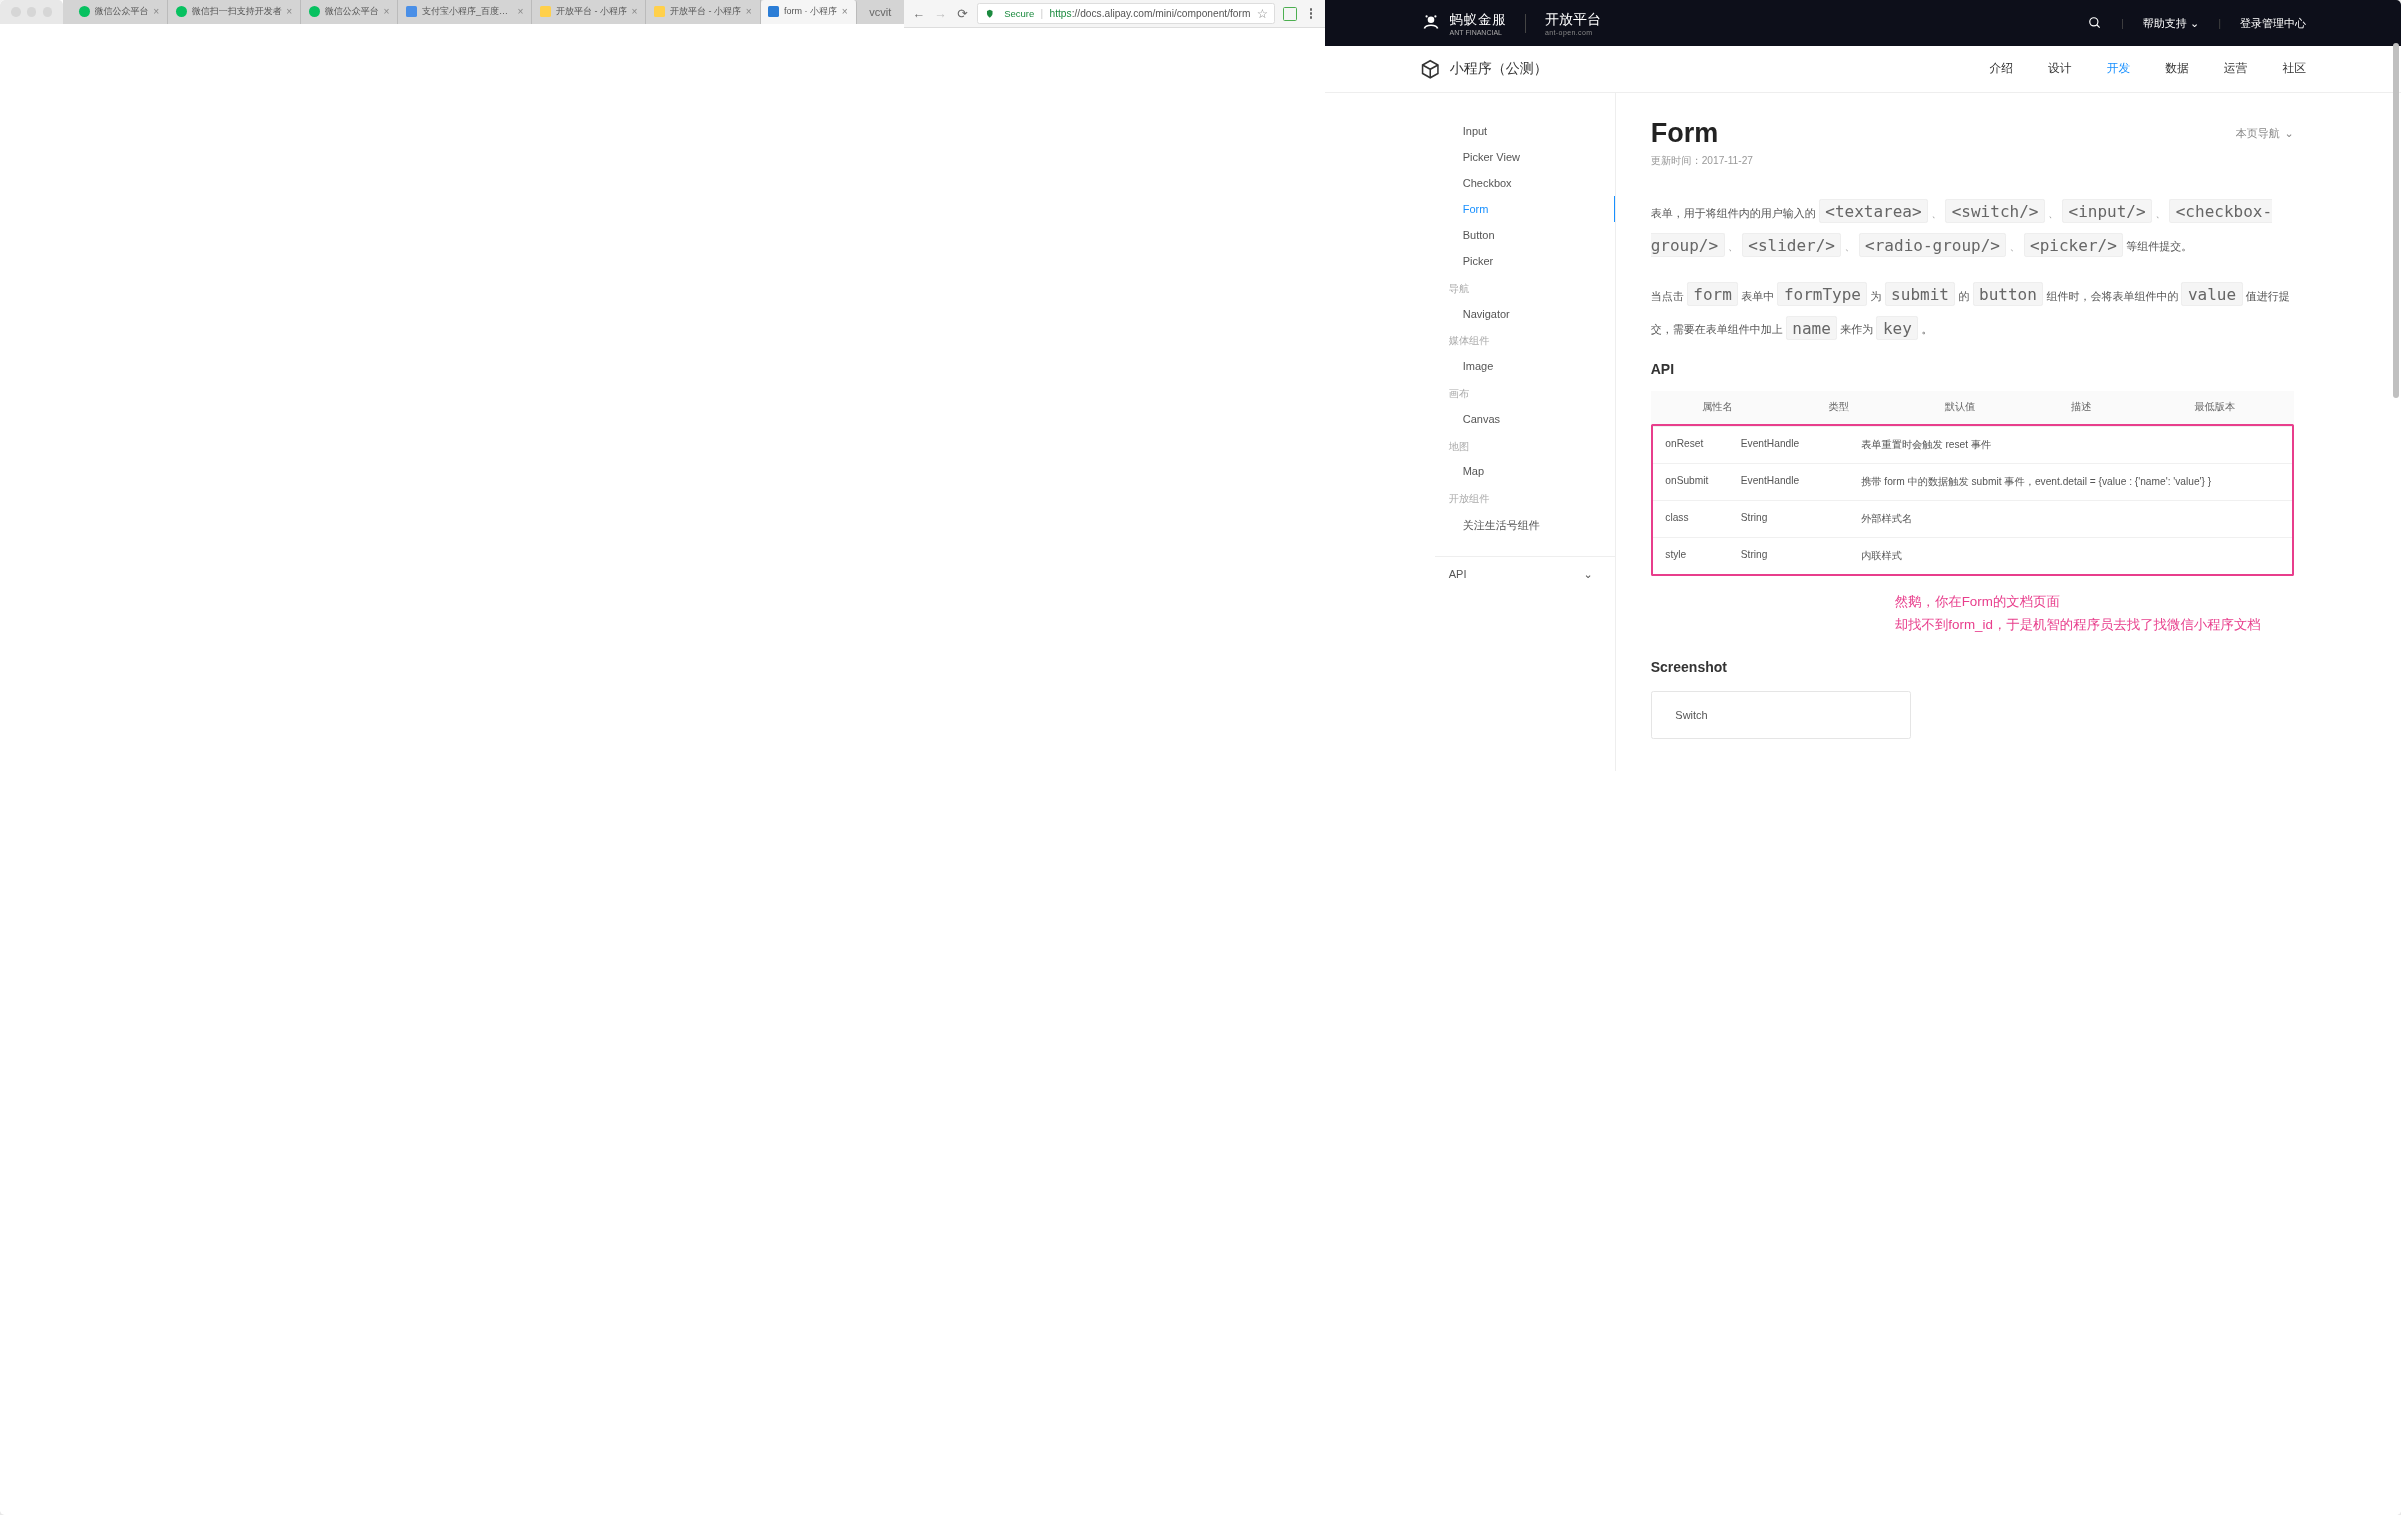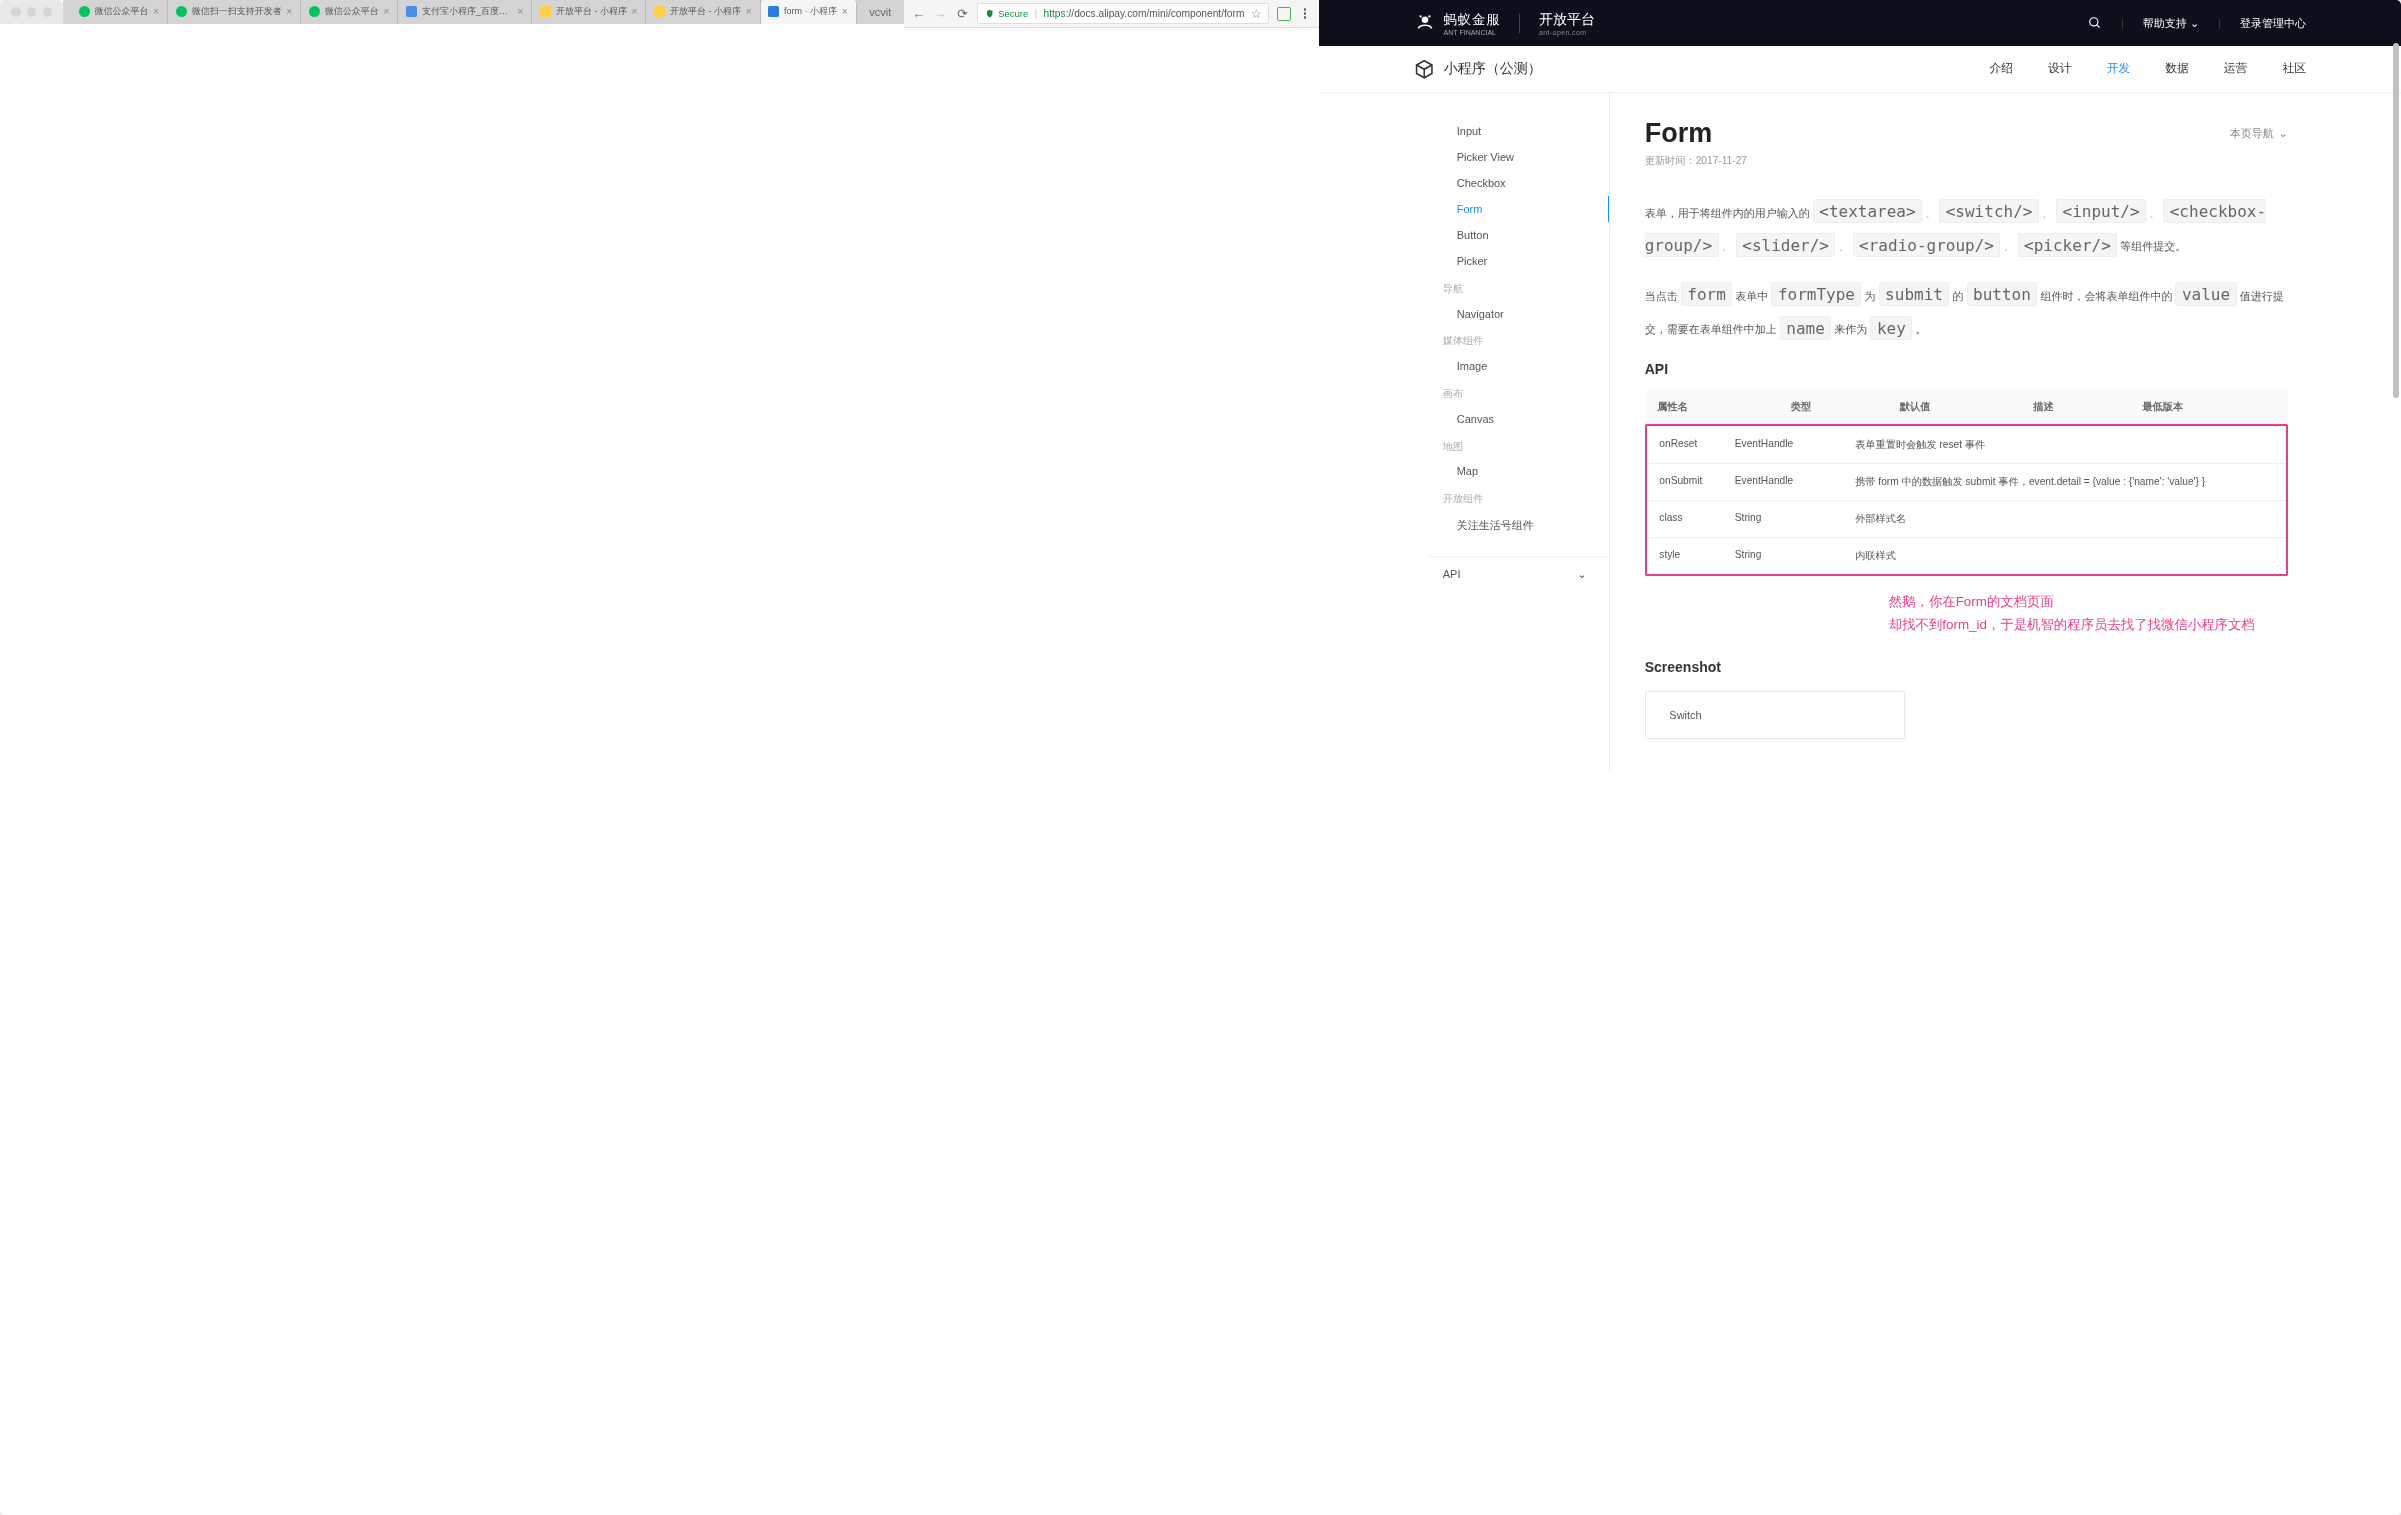--- a/index.html
+++ b/index.html
@@ -17,21 +17,21 @@
 .browser-tab .tab-close { font-size: 10.2px; color: #888; }
 .tab-favicon { width: 11px; height: 11px; border-radius: 50%; flex-shrink: 0; }
 .fav-green { background: #07c160; }
 .fav-blue { background: #4a8fe7; border-radius: 1.6px; }
 .fav-yellow { background: #ffd04b; border-radius: 1.6px; }
 .fav-navy { background: #2b7dd6; border-radius: 1.6px; }
 .browser-user { margin-left: auto; padding: 0 12.6px; font-size: 11px; color: #666; display:flex; align-items:center;}
 .addr-row { display: flex; align-items: center; height: 28px; background: #f5f5f5; padding: 0 7.9px; gap: 7.9px; border-bottom: 0.8px solid #ddd; }
 .nav-arrow { width: 14px; height: 14px; display:flex; align-items:center; justify-content:center; color:#666; font-size:12.6px;}
 .addr-bar { flex: 1; background: #fff; border: 0.8px solid #ddd; border-radius: 2.4px; height: 20.5px; display: flex; align-items: center; padding: 0 6.3px; font-size: 10.2px; color: #333; gap: 6.3px;}
-.secure { color: #1b8a3f; font-size: 9.5px; display:flex; align-items:center; gap:4px;}
+.secure { color: #1b8a3f; font-size: 9.5px; display:flex; align-items:center; gap:10px;}
 .secure svg { width:9.5px; height:9.5px; fill:#1b8a3f;}
 .url-proto { color: #1b8a3f; }
 .url-rest { color: #555; }
 .addr-star { margin-left:auto; color:#888; font-size:12.6px; }
 .ext-icon { width: 14px; height: 14px; border: 1.6px solid #4caf50; border-radius:1.6px; }
 .menu-dots { display:flex; flex-direction:column; gap:1.6px; padding: 0 4.7px;}
 .menu-dots span{width:2.4px;height:2.4px;background:#666;border-radius:50%;}
 
 
 .page { flex:1; overflow-y:auto; background:#fff; position:relative;}
@@ -70,21 +70,21 @@
 .content { flex:1; padding: 25px 47px 0 35px; max-width: 725px; }
 .page-head-row { display:flex; justify-content:space-between; align-items:flex-start; margin-bottom:4.7px;}
 .page-title { font-size: 27px; font-weight:600; color:#222; }
 .page-nav-toggle { color:#888; font-size:11px; display:flex; align-items:center; gap:4.7px; cursor:pointer; margin-top:7.9px;}
 .update-time { font-size:10.2px; color:#999; margin-bottom: 27px; }
 .para { font-size:11px; color:#555; line-height: 2.1; margin-bottom: 15.8px; }
 .code-chip { background:#f5f5f5; border:0.8px solid #eee; border-radius:2.4px; padding: 1.6px 5.5px; font-family: Consolas, Monaco, monospace; font-size:16px; color:#666; }
 .h2 { font-size:14px; font-weight:600; color:#333; margin: 11px 0 14px; }
 .api-table-wrap { border:2.4px solid #e83e8c; border-radius:1.6px; margin-bottom:15.8px;}
 .api-table { width:100%; border-collapse: collapse; font-size:10.2px; }
-.api-table th { text-align:left; padding: 9.5px 12.6px; font-weight:700; color:#666; background:#fafafa; }
+.api-table th { text-align:center; padding: 9.5px 12.6px; font-weight:400; color:#666; background:#fafafa; }
 .api-table td { padding: 11px 12.6px; color:#555; border-top:0.8px solid #f0f0f0; vertical-align: top; }
 .annotation { color:#e83e8c; font-size:13.4px; line-height:1.7; margin: 15.8px 0 0 244px; }
 .screenshot-h { font-size:14px; font-weight:600; color:#333; margin: 22px 0 15.8px; }
 .screenshot-box { border:0.8px solid #e5e5e5; border-radius:2.4px; padding: 17.3px 23.6px; font-size:11px; color:#555; max-width:260px; margin-bottom:31.5px;}
 .sep { color:#999; }
 </style>
 </head>
 <body>
 
 <div class="browser-window">

